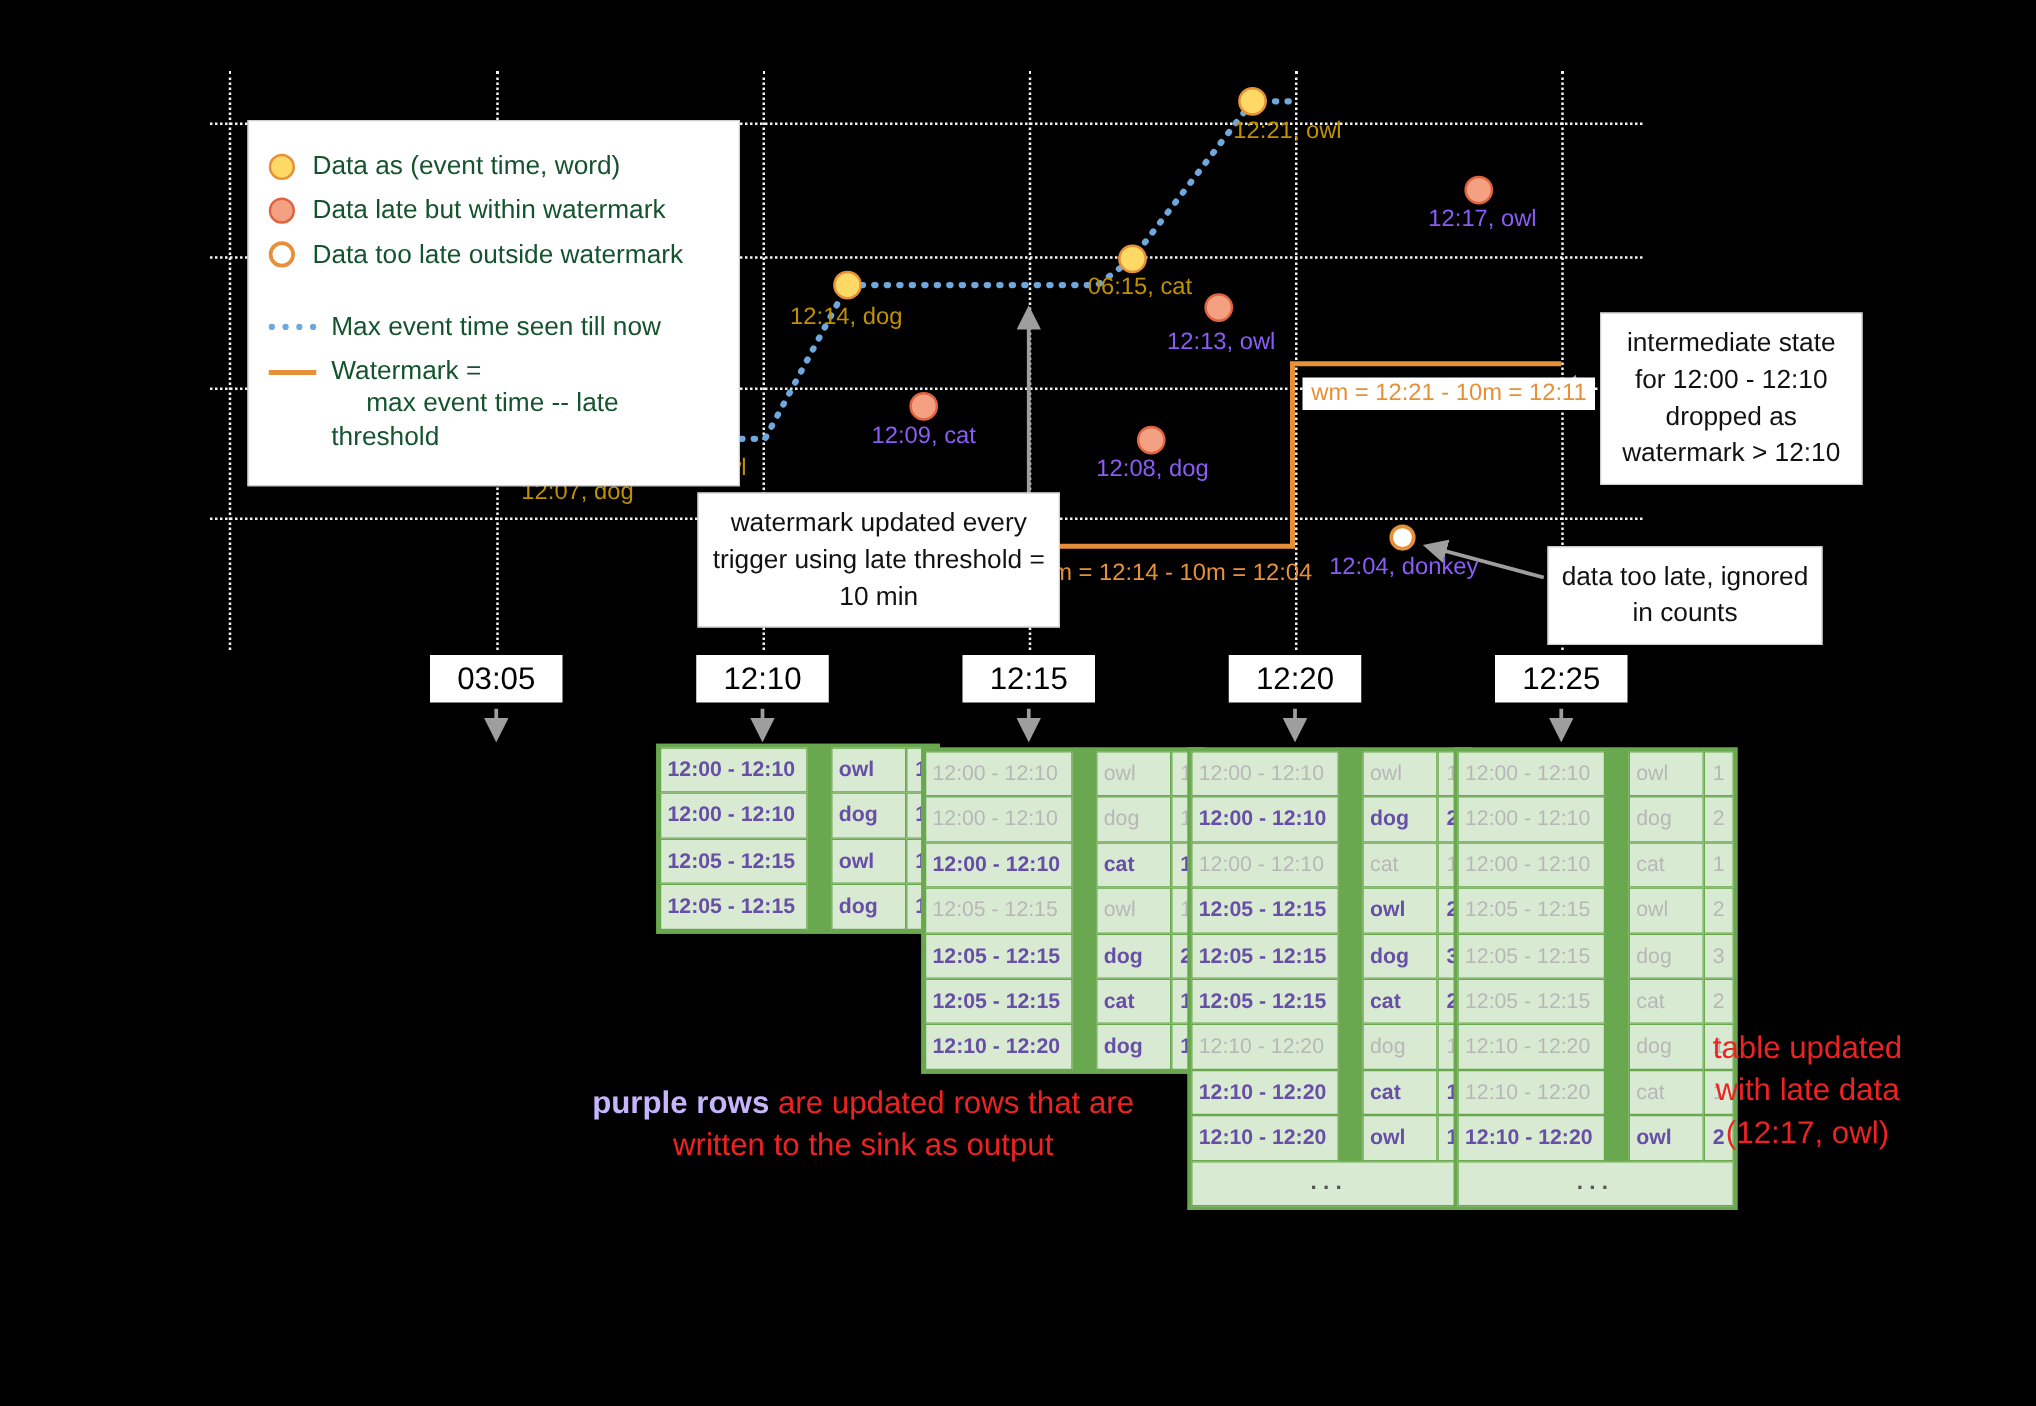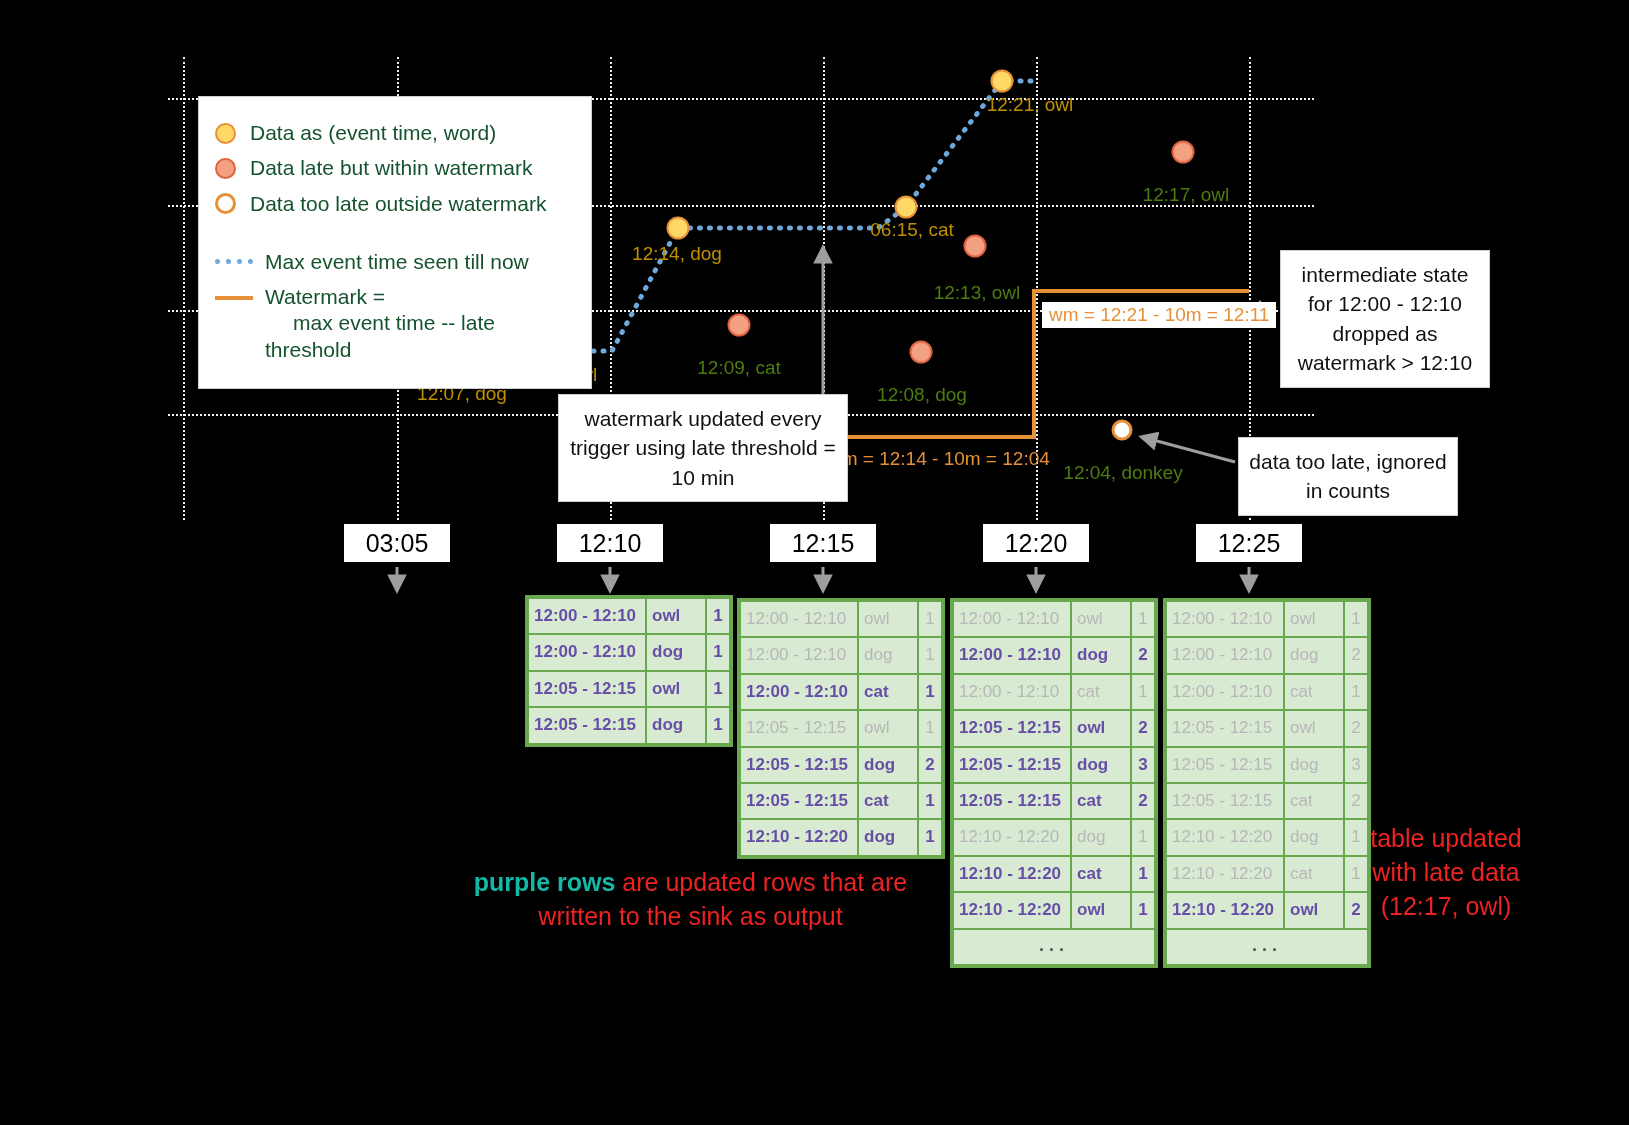--- a/index.html
+++ b/index.html
@@ -12,21 +12,21 @@
 
   .overlay{position:absolute;left:0;top:0;pointer-events:none;}
 
   
   .pt{position:absolute;width:23px;height:23px;border-radius:50%;transform:translate(-50%,-50%);box-sizing:border-box;}
   .pt.ontime{background:#ffd966;border:2px solid #e69138;}
   .pt.late{background:#f4a183;border:2px solid #e0633f;}
   .pt.toolate{background:#ffffff;border:3px solid #e69138;width:21px;height:21px;}
   .plabel{position:absolute;transform:translateX(-50%);font-size:19px;white-space:nowrap;}
   .lab-ontime{color:#bf9000;}
-  .lab-late{color:#4d7c0f;margin-top:19px;}
+  .lab-late{color:#8b5cf6;}
 
   
   .legend{position:absolute;left:198px;top:64px;width:394px;box-sizing:border-box;background:#ffffff;border:1px solid #cfcfcf;color:#14532d;padding:14px 16px 16px 16px;margin-top:32px;}
   .legend-row{display:flex;align-items:center;margin:9px 0;font-size:21px;line-height:1.25;}
   .legend-row.topalign{align-items:flex-start;}
   .dot{width:21px;height:21px;border-radius:50%;margin-right:14px;flex:none;box-sizing:border-box;}
   .dot.ontime{background:#ffd966;border:2px solid #e69138;}
   .dot.late{background:#f4a183;border:2px solid #e0633f;}
   .dot.toolate{background:#fff;border:3px solid #e69138;}
   .lswatch{width:38px;height:0;margin-right:12px;flex:none;}
@@ -43,29 +43,29 @@
   .callout{position:absolute;background:#ffffff;border:1px solid #cfcfcf;color:#111;font-size:21px;text-align:center;padding:9px 8px;line-height:1.4;box-sizing:border-box;}
 
   
   .trigger{position:absolute;top:524px;width:106px;height:38px;background:#ffffff;color:#000;display:flex;align-items:center;justify-content:center;font-size:25px;}
 
   
   .rtable{position:absolute;border:3px solid #6aa84f;background:#6aa84f;}
   .trow{display:flex;}
   .tcell{background:#d9ead3;border:1.5px solid #6aa84f;font-size:17px;padding:7px 5px;box-sizing:border-box;white-space:nowrap;line-height:1.2;}
   .c0{width:118px;}
-  .c1{width:60px;}
+  .c1{width:60px;margin-left:19px;}
   .c2{width:24px;text-align:center;}
   .trow.updated .tcell{color:#674ea7;font-weight:bold;}
   .trow.stale .tcell{color:#b7b7b7;}
   .more-row{background:#d9ead3;border:1.5px solid #6aa84f;text-align:center;color:#555;font-size:18px;font-weight:bold;letter-spacing:5px;padding:5px 0 8px 0;}
 
   
   .rednote{position:absolute;color:#ee2222;font-size:25px;text-align:center;line-height:1.35;}
-  .purple-hl{color:#14b8a6;font-weight:bold;}
+  .purple-hl{color:#c4b5fd;font-weight:bold;}
   .rednote em{font-style:italic;}
 </style>
 </head>
 <body>
 
 <div class="canvas">
 
   <div class="hgrid" style="top:98px"></div>
   <div class="hgrid" style="top:205px"></div>
   <div class="hgrid" style="top:310px"></div>

